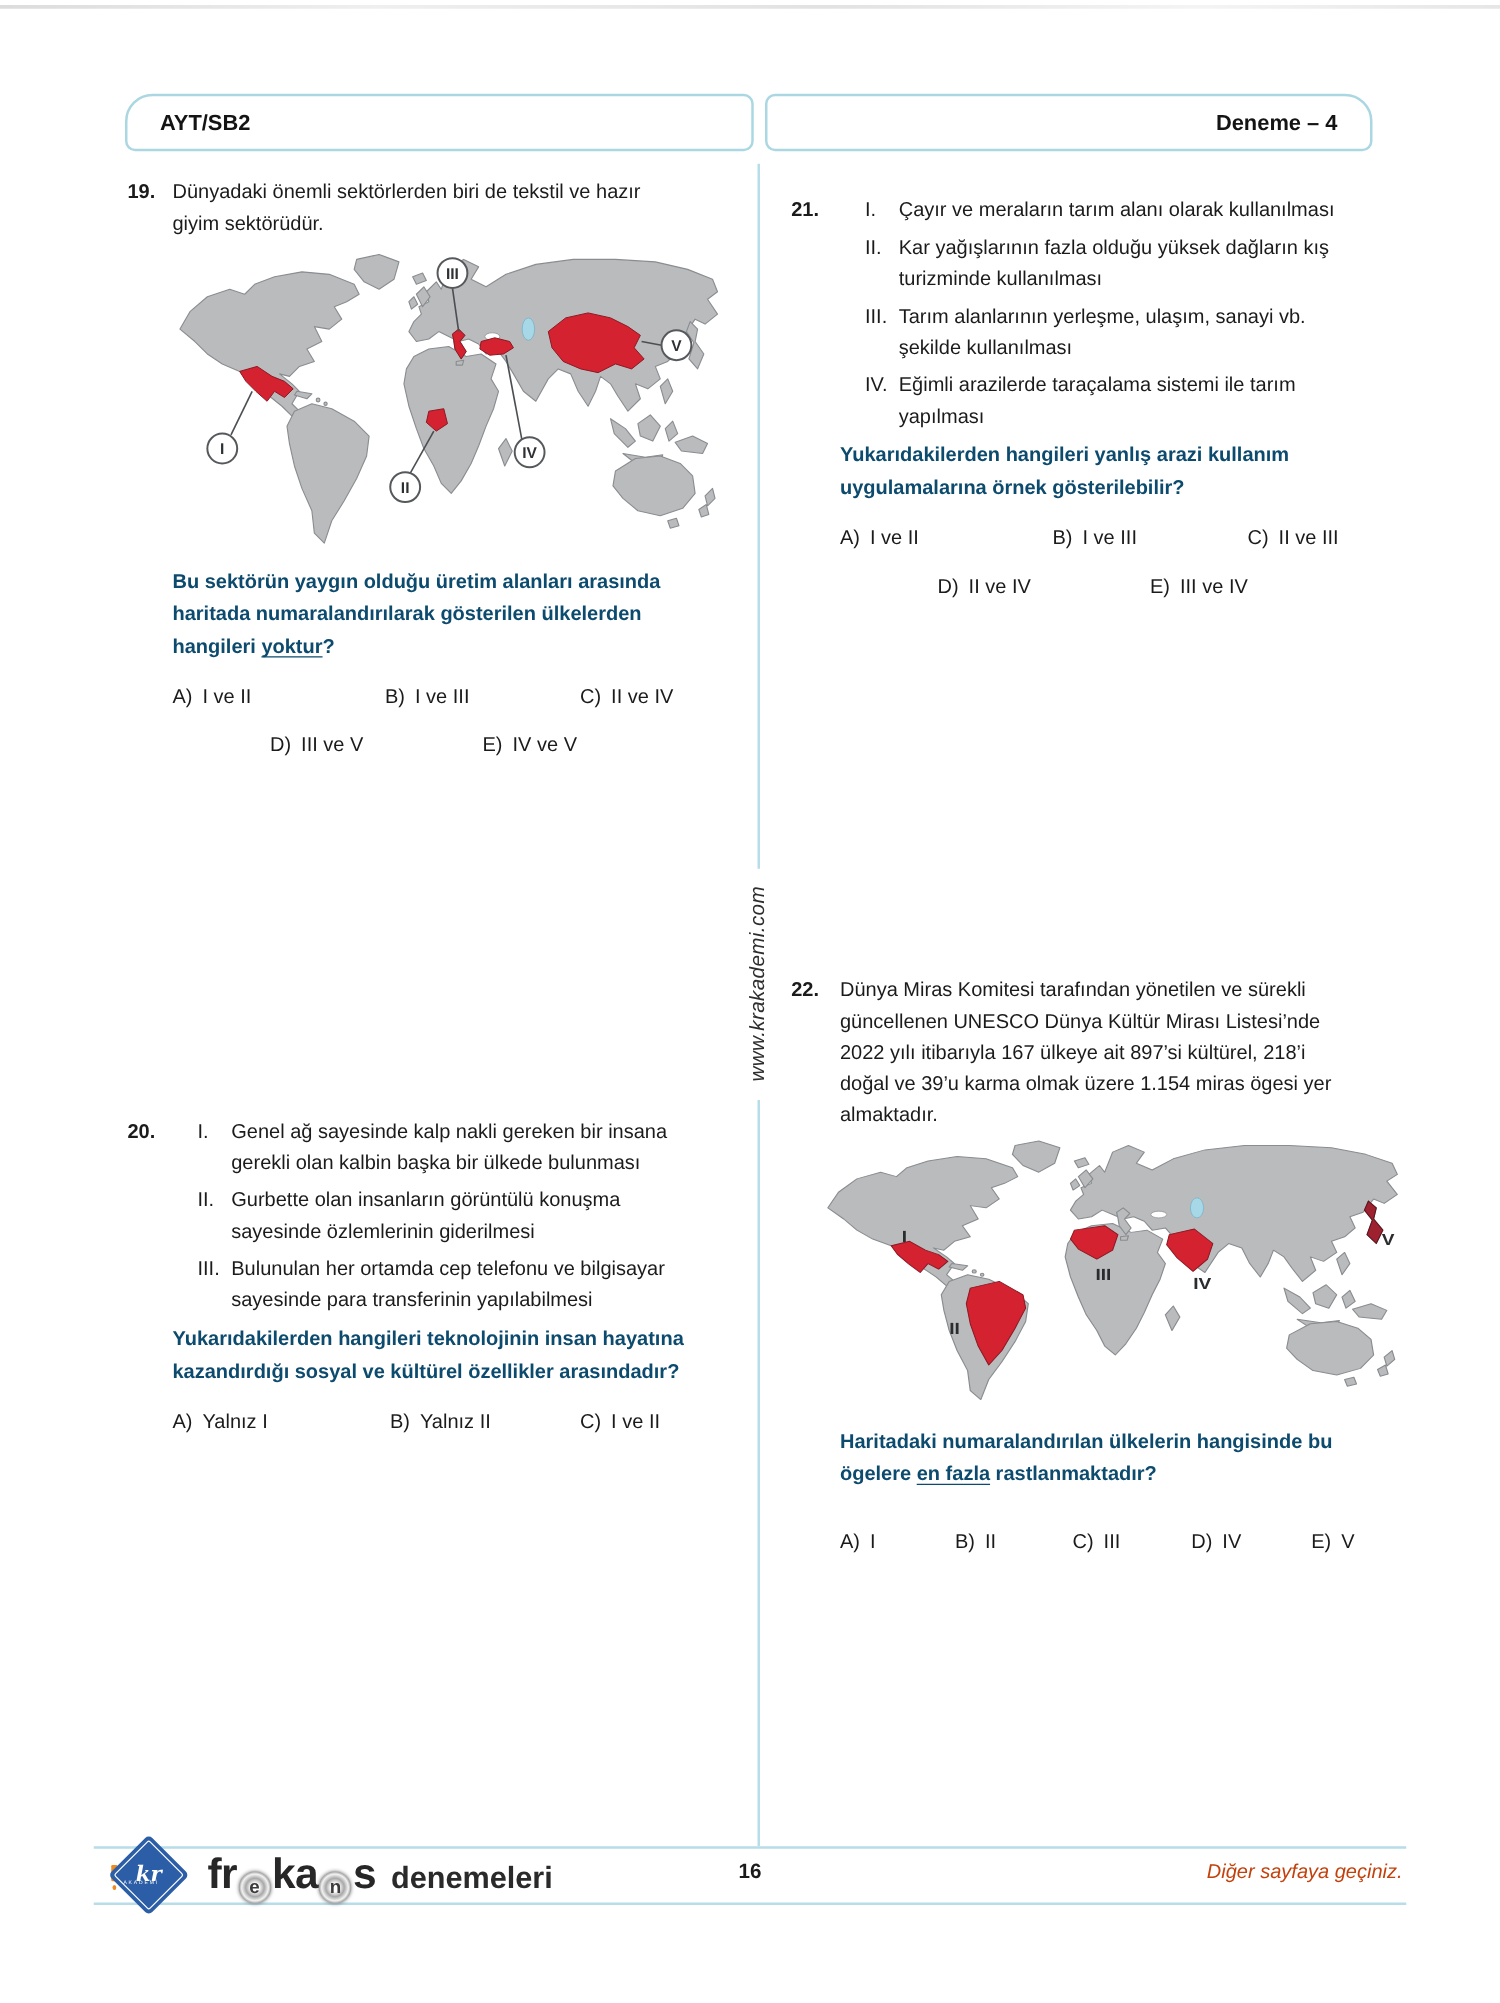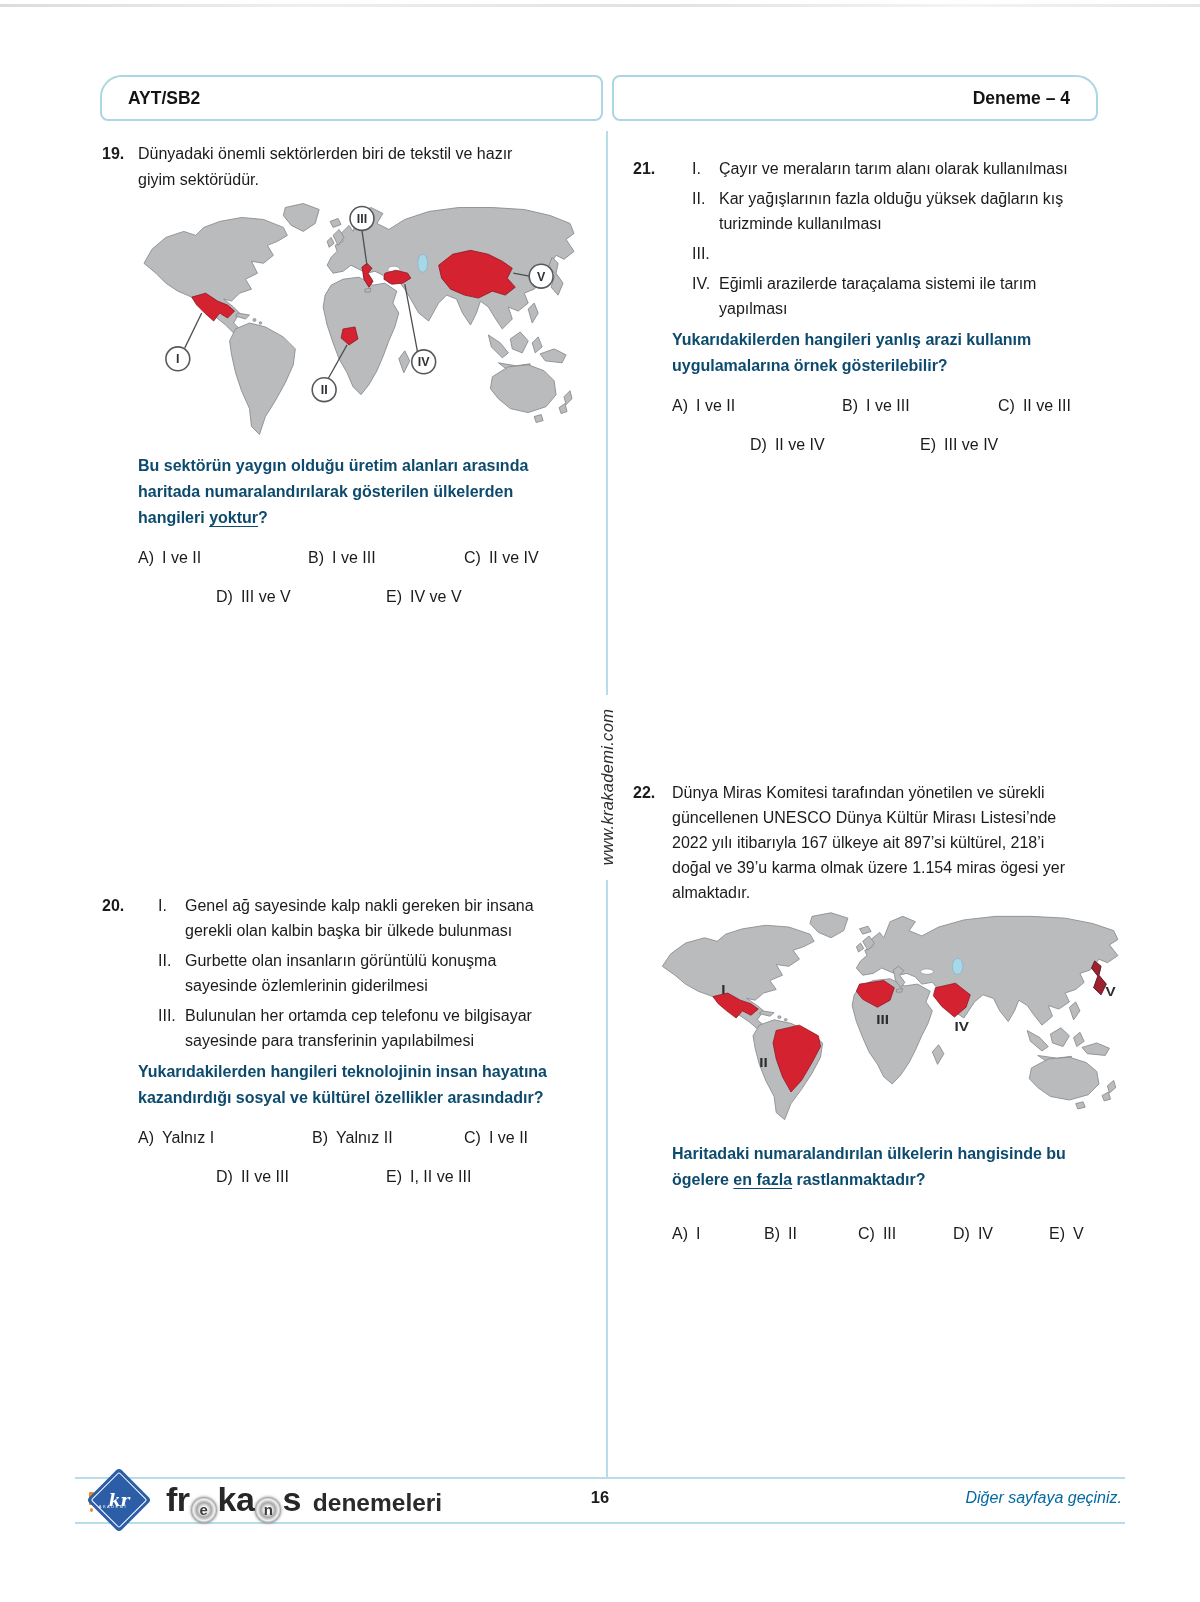--- a/index.html
+++ b/index.html
@@ -56,21 +56,21 @@
     color:#fff;font-size:4px;letter-spacing:1.5px;}
   .pencil{position:absolute;left:89px;top:1492px;width:5px;height:13px;background:#ee8a1f;border-radius:1px;}
   .pencil-dot{position:absolute;left:90px;top:1508px;width:3px;height:4px;background:#ee8a1f;border-radius:50%;}
   .brand{position:absolute;left:166px;top:1480px;display:flex;align-items:baseline;color:#272727;}
   .brand .big{font-size:34px;font-weight:bold;letter-spacing:-.5px;}
   .fx{display:inline-block;width:26px;height:26px;border-radius:50%;margin:0 1px;position:relative;top:4px;
     background:radial-gradient(circle at 50% 50%,#ffffff 18%,#a8a8a8 40%,#f2f2f2 58%,#7e7e7e 74%,#ffffff 88%);
     color:#3c3c3c;font-size:15px;font-weight:bold;text-align:center;line-height:26px;box-shadow:0 0 3px rgba(90,90,90,.8);}
   .brand .suffix{font-size:24.5px;font-weight:bold;margin-left:12px;color:#2a2a2a;}
   .pagenum{position:absolute;left:0;top:1488px;width:1200px;text-align:center;font-weight:bold;font-size:16.5px;}
-  .nextnote{position:absolute;right:78px;top:1489px;font-style:italic;font-size:16px;color:#0369a1;}
+  .nextnote{position:absolute;right:78px;top:1489px;font-style:italic;font-size:16px;color:#c2410c;}
 </style>
 </head>
 <body>
 
 <div class="scan-edge"></div>
 
 <div class="hdr hdr-left">
   <span>AYT/SB2</span>
 </div>
 <div class="hdr hdr-right">
@@ -178,40 +178,37 @@
     <div class="item">
         <span class="rn">III.</span>
         <span class="it">Bulunulan her ortamda cep telefonu ve bilgisayar sayesinde para transferinin yapılabilmesi</span>
       </div>
     <p class="stem" style="margin-top:6px;">Yukarıdakilerden hangileri teknolojinin insan hayatına kazandırdığı sosyal ve kültürel özellikler arasındadır?</p>
     <div class="optrow">
       <span class="opt" style="left:0;"><span class="letter">A)</span><span>Yalnız I</span></span>
       <span class="opt" style="left:174px;"><span class="letter">B)</span><span>Yalnız II</span></span>
       <span class="opt" style="left:326px;"><span class="letter">C)</span><span>I ve II</span></span>
     </div>
-    <div class="optrow">
-      <span class="opt" style="left:78px;"><span class="letter">D)</span><span>II ve III</span></span>
-      <span class="opt" style="left:248px;"><span class="letter">E)</span><span>I, II ve III</span></span>
-    </div>
   </div>
 </section>
 
 <section class="q qR" style="top:156px;">
   <span class="qnum">21.</span>
   <div class="qc">
     <div class="item">
         <span class="rn">I.</span>
         <span class="it">Çayır ve meraların tarım alanı olarak kullanılması</span>
       </div>
     <div class="item">
         <span class="rn">II.</span>
         <span class="it">Kar yağışlarının fazla olduğu yüksek dağların kış turizminde kullanılması</span>
       </div>
     <div class="item">
         <span class="rn">III.</span>
+        <span class="it">Tarım alanlarının yerleşme, ulaşım, sanayi vb. şekilde kullanılması</span>
       </div>
     <div class="item">
         <span class="rn">IV.</span>
         <span class="it">Eğimli arazilerde taraçalama sistemi ile tarım yapılması</span>
       </div>
     <p class="stem" style="margin-top:6px;">Yukarıdakilerden hangileri yanlış arazi kullanım uygulamalarına örnek gösterilebilir?</p>
     <div class="optrow">
       <span class="opt" style="left:0;"><span class="letter">A)</span><span>I ve II</span></span>
       <span class="opt" style="left:170px;"><span class="letter">B)</span><span>I ve III</span></span>
       <span class="opt" style="left:326px;"><span class="letter">C)</span><span>II ve III</span></span>

